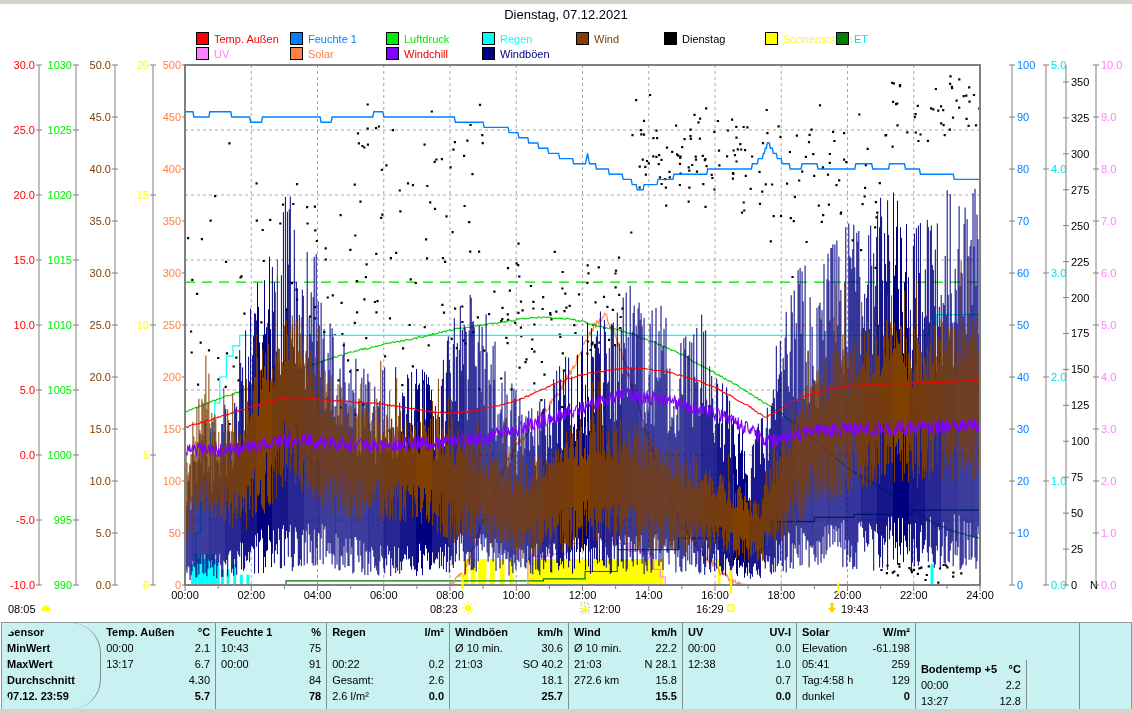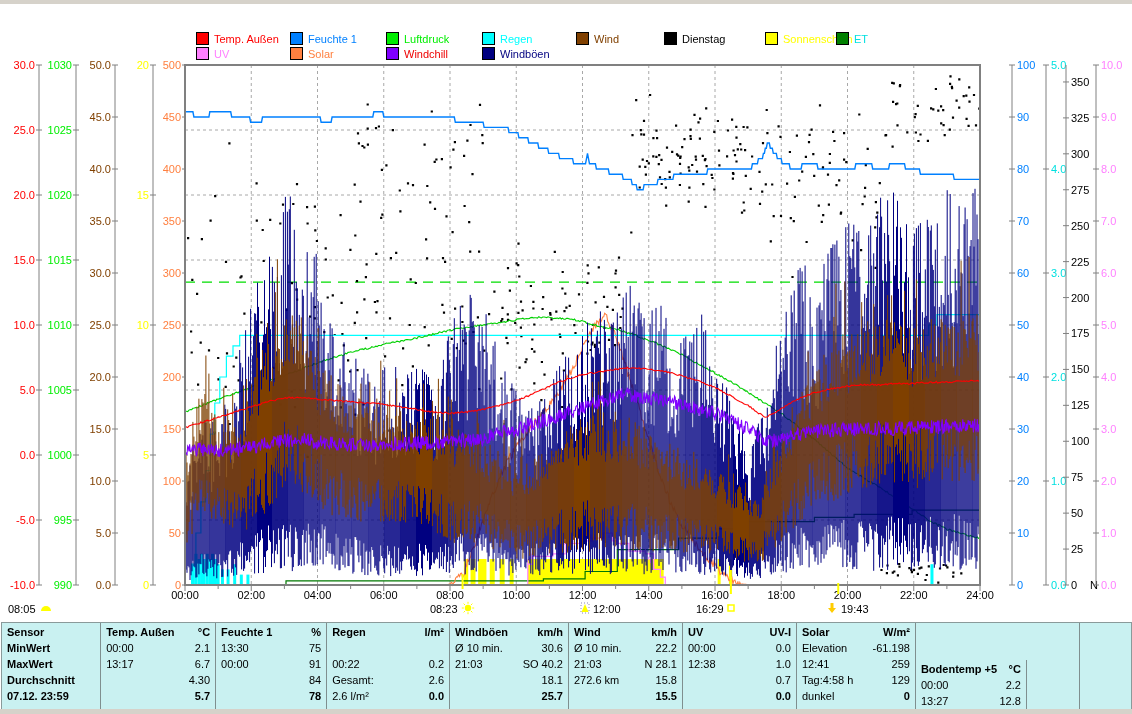--- a/index.html
+++ b/index.html
@@ -15,20 +15,21 @@
   .tcol{height:100%;box-sizing:border-box;border-right:1px solid #7f8f8f;padding-top:1px;overflow:hidden;}
   .tcol:last-child{border-right:none;}
   .trow{height:16px;line-height:16px;display:flex;justify-content:space-between;padding:0 5px;white-space:nowrap;}
   .b{font-weight:bold;}
 </style>
 </head>
 <body>
 
 <div id="root">
   <div class="edge" style="top:0;height:4px"></div>
+  <div id="title">Dienstag, 07.12.2021</div>
   <div id="legend">
       <div class="lg-item" style="left: 196px; top: 32px;">
         <span class="lg-sw" style="background: rgb(255, 0, 0);"></span>
         <span style="color: rgb(255, 0, 0);">Temp. Außen</span>
       </div>
       <div class="lg-item" style="left: 290px; top: 32px;">
         <span class="lg-sw" style="background: rgb(0, 128, 255);"></span>
         <span style="color: rgb(0, 128, 255);">Feuchte 1</span>
       </div>
       <div class="lg-item" style="left: 386px; top: 32px; justify-content: flex-end;">
@@ -427,21 +428,21 @@
         <g>
           <rect x="728" y="605" width="6" height="6" fill="none" stroke="#ffff00" stroke-width="1.5"></rect>
         </g>
         <text x="841" y="613" font-size="11" fill="#000">19:43</text>
         <g>
           <path d="M830.5 603h3v5h2.5L832 613L828 608h2.5Z" fill="#ffcc00"></path>
         </g>
       </g>
     </svg>
   <div id="stats-table">
-      <div class="tcol" style="width: 100px;">
+      <div class="tcol" style="width: 100px; border-radius: 30px;">
         <div class="trow">
           <span class="b">Sensor</span>
         </div>
         <div class="trow">
           <span class="b">MinWert</span>
         </div>
         <div class="trow">
           <span class="b">MaxWert</span>
         </div>
         <div class="trow">
@@ -472,21 +473,21 @@
           <span></span>
           <span class="b">5.7</span>
         </div>
       </div>
       <div class="tcol" style="width: 112px;">
         <div class="trow">
           <span class="b">Feuchte 1</span>
           <span class="b">%</span>
         </div>
         <div class="trow">
-          <span>13:30</span>
+          <span>10:43</span>
           <span>75</span>
         </div>
         <div class="trow">
           <span>00:00</span>
           <span>91</span>
         </div>
         <div class="trow">
           <span></span>
           <span>84</span>
         </div>
@@ -586,21 +587,21 @@
       <div class="tcol" style="width: 120px;">
         <div class="trow">
           <span class="b">Solar</span>
           <span class="b">W/m²</span>
         </div>
         <div class="trow">
           <span>Elevation</span>
           <span>-61.198</span>
         </div>
         <div class="trow">
-          <span>12:41</span>
+          <span>05:41</span>
           <span>259</span>
         </div>
         <div class="trow">
           <span>Tag:4:58 h</span>
           <span>129</span>
         </div>
         <div class="trow">
           <span>dunkel</span>
           <span class="b">0</span>
         </div>

